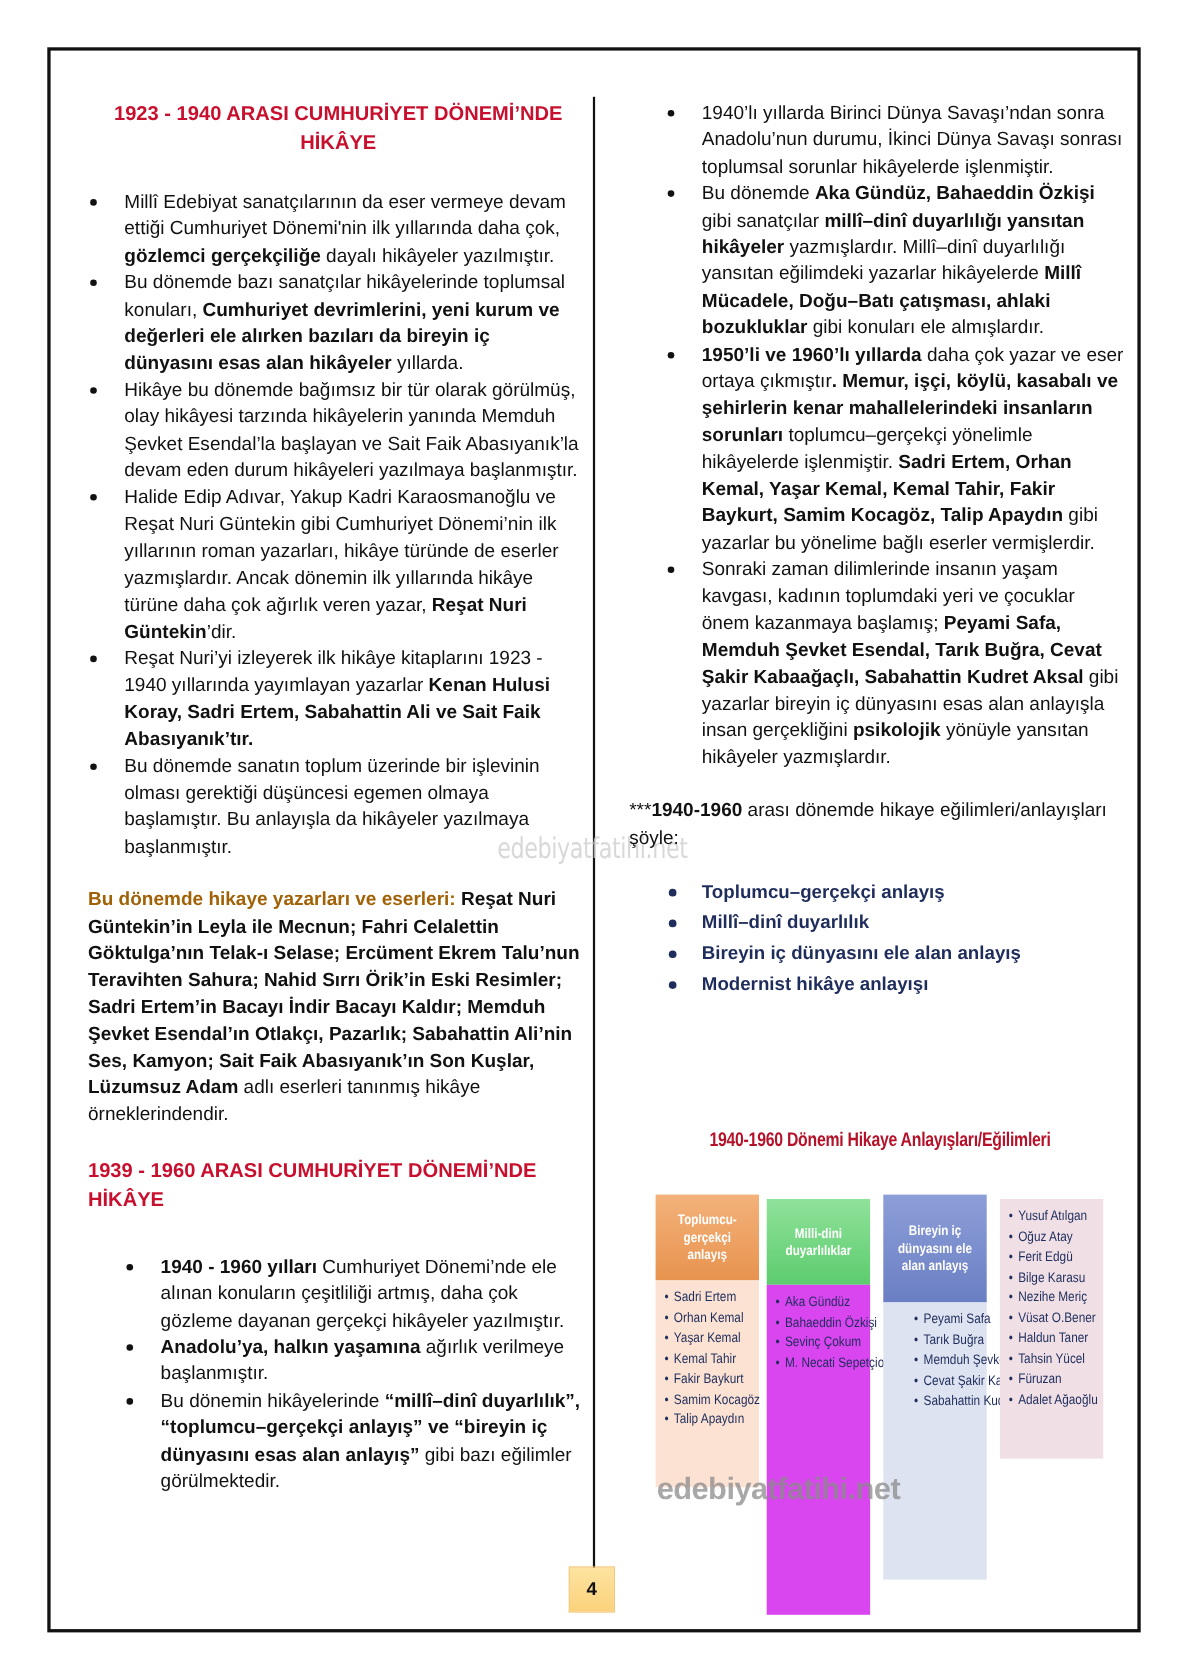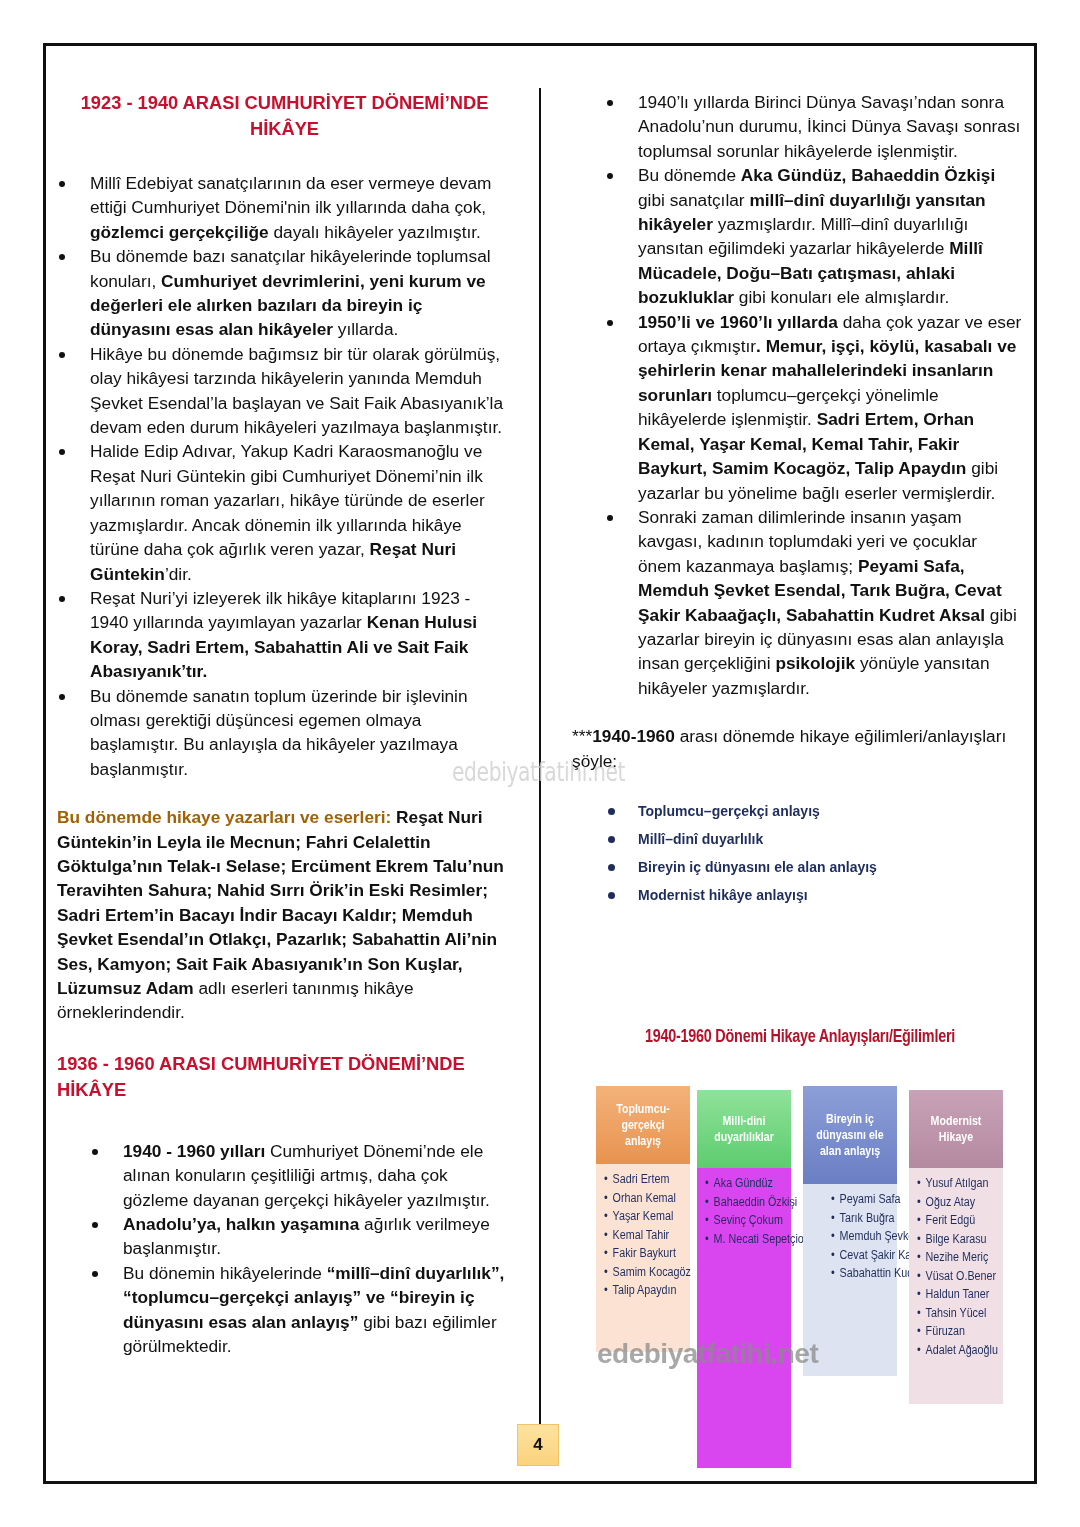--- a/index.html
+++ b/index.html
@@ -12,39 +12,39 @@
     .divider {
       position: absolute; left: 539px; top: 88px; width: 2px; height: 1345px; background: #111;
     }
     .page-num {
       position: absolute; left: 517px; top: 1424px; width: 42px; height: 42px;
       background: linear-gradient(#fde3a0, #fbd27c); border: 1px solid #f2c26b;
       display: flex; align-items: center; justify-content: center;
       font-weight: bold; font-size: 17px; color: #111;
     }
     .col { position: absolute; font-size: 17.3px; line-height: 24.4px; }
-    .col-left { left: 57px; top: 90px; width: 450px; }
+    .col-left { left: 80px; top: 90px; width: 450px; }
     .col-right { left: 572px; top: 90px; width: 450px; }
     .h-red { color: #c8102e; font-weight: bold; font-size: 18.3px; line-height: 26px; }
     .h-center { text-align: center; }
     ul.bul { list-style: none; }
     ul.bul li { position: relative; padding-left: 33px; }
     ul.bul li::before {
       content: ""; position: absolute; left: 2px; top: 10px; width: 6px; height: 6px;
       border-radius: 50%; background: #111;
     }
     b { font-weight: bold; }
     .red { color: #a16207; font-weight: bold; }
     .watermark {
       position: absolute; left: 452px; top: 757px; font-size: 26px; color: #cfcfcf;
       font-family: "DejaVu Sans", sans-serif; letter-spacing: -0.5px; transform: scaleX(0.78);
       transform-origin: left; opacity: 0.8;
     }
     .tend-list { list-style: none; margin-top: 24px; margin-left: 36px; }
-    .tend-list li { position: relative; padding-left: 30px; color: #1f2d5c; font-weight: bold; font-size: 14px; line-height: 28px; }
+    .tend-list li { position: relative; padding-left: 30px; color: #1f2d5c; font-weight: bold; font-size: 17px; line-height: 28px; }
     .tend-list li::before {
       content: ""; position: absolute; left: 0; top: 11px; width: 7px; height: 7px; border-radius: 50%; background: #1f2d5c;
     }
     
     .diagram { position: absolute; left: 585px; top: 1020px; width: 430px; height: 390px; }
     .diag-title {
       position: absolute; left: 0; top: 6px; width: 100%; text-align: center;
       color: #b5122a; font-weight: bold; font-size: 18px; font-family: "Liberation Sans", sans-serif;
       transform: scaleX(0.8); letter-spacing: -0.3px;
     }
@@ -57,21 +57,21 @@
     .dhead span { display: block; transform: scaleX(0.85); }
     .dbody { padding: 6px 4px 6px 8px; font-size: 12.5px; line-height: 18.5px; color: #1f2d5c; }
     .dbody ul { list-style: none; }
     .dbody li { position: relative; padding-left: 10px; transform: scaleX(0.86); transform-origin: left; white-space: nowrap; }
     .dbody li::before { content: "•"; position: absolute; left: 0; top: 0; }
     .c1 .dhead { background: linear-gradient(#f3b27a, #e8934f); }
     .c1 .dbody { background: #fbe2d2; height: 188px; }
     .c2 .dhead { background: linear-gradient(#8fe29a, #5dcc6e); }
     .c2 .dbody { background: #d946ef; height: 300px; }
     .c3 .dhead { background: linear-gradient(#8d9fd8, #6a7ec3); height: 98px; }
-    .c3 .dbody { background: #dde3f0; height: 192px; padding-left: 28px; }
+    .c3 .dbody { background: #dde3f0; height: 252px; padding-left: 28px; }
     .c4 .dhead { background: linear-gradient(#c9a2b7, #b48aa1); }
     .c4 .dbody { background: #f0e0e6; height: 236px; }
     .diag-wm {
       position: absolute; left: 12px; top: 318px; font-size: 28px; font-weight: bold; color: #8b8b8b;
       opacity: 0.75; letter-spacing: -0.5px;
     }
   </style>
 </head>
 <body>
 
@@ -89,21 +89,21 @@
       <li><span>Hikâye bu dönemde bağımsız bir tür olarak görülmüş, olay hikâyesi tarzında hikâyelerin yanında Memduh Şevket Esendal’la başlayan ve Sait Faik Abasıyanık’la devam eden durum hikâyeleri yazılmaya başlanmıştır.</span></li>
       <li><span>Halide Edip Adıvar, Yakup Kadri Karaosmanoğlu ve Reşat Nuri Güntekin gibi Cumhuriyet Dönemi’nin ilk yıllarının roman yazarları, hikâye türünde de eserler yazmışlardır. Ancak dönemin ilk yıllarında hikâye türüne daha çok ağırlık veren yazar, </span><b>Reşat Nuri Güntekin</b><span>’dir.</span></li>
       <li><span>Reşat Nuri’yi izleyerek ilk hikâye kitaplarını 1923 - 1940 yıllarında yayımlayan yazarlar </span><b>Kenan Hulusi Koray, Sadri Ertem, Sabahattin Ali ve Sait Faik Abasıyanık’tır.</b></li>
       <li><span>Bu dönemde sanatın toplum üzerinde bir işlevinin olması gerektiği düşüncesi egemen olmaya başlamıştır. Bu anlayışla da hikâyeler yazılmaya başlanmıştır.</span></li>
     </ul>
 
   <p style="margin-top:24px;">
     <span class="red">Bu dönemde hikaye yazarları ve eserleri: </span><b> Reşat Nuri Güntekin’in Leyla ile Mecnun; Fahri Celalettin Göktulga’nın Telak-ı Selase; Ercüment Ekrem Talu’nun Teravihten Sahura; Nahid Sırrı Örik’in Eski Resimler; Sadri Ertem’in Bacayı İndir Bacayı Kaldır; Memduh Şevket Esendal’ın Otlakçı, Pazarlık; Sabahattin Ali’nin Ses, Kamyon; Sait Faik Abasıyanık’ın Son Kuşlar, Lüzumsuz Adam</b><span> adlı eserleri tanınmış hikâye örneklerindendir.</span>
   </p>
 
-  <div class="h-red" style="margin-top:26px; width:430px;">1936 - 1960 ARASI CUMHURİYET DÖNEMİ’NDE HİKÂYE</div>
+  <div class="h-red" style="margin-top:26px; width:430px;">1939 - 1960 ARASI CUMHURİYET DÖNEMİ’NDE HİKÂYE</div>
   <ul class="bul" id="left-s2-list" style="margin-top:36px; margin-left:33px;">
       <li><b>1940 - 1960 yılları</b><span> Cumhuriyet Dönemi’nde ele alınan konuların çeşitliliği artmış, daha çok gözleme dayanan gerçekçi hikâyeler yazılmıştır.</span></li>
       <li><b>Anadolu’ya, halkın yaşamına</b><span> ağırlık verilmeye başlanmıştır.</span></li>
       <li><span>Bu dönemin hikâyelerinde </span><b>“millî–dinî duyarlılık”, “toplumcu–gerçekçi anlayış” ve “bireyin iç dünyasını esas alan anlayış”</b><span> gibi bazı eğilimler görülmektedir.</span></li>
     </ul>
 </div>
 
 <div class="watermark">edebiyatfatihi.net</div>
 
 <div class="col col-right">
@@ -163,23 +163,20 @@
         <ul>
           <li>Peyami Safa</li>
           <li>Tarık Buğra</li>
           <li>Memduh Şevket Esendal</li>
           <li>Cevat Şakir Kabaağaçlı</li>
           <li>Sabahattin Kudret Aksal</li>
         </ul>
       </div>
   </div>
   <div class="dcol c4" style="left:324px; top:70px;">
-    <div class="dhead">
-        <span>Modernist Hikaye</span>
-      </div>
     <div class="dbody">
         <ul>
           <li>Yusuf Atılgan</li>
           <li>Oğuz Atay</li>
           <li>Ferit Edgü</li>
           <li>Bilge Karasu</li>
           <li>Nezihe Meriç</li>
           <li>Vüsat O.Bener</li>
           <li>Haldun Taner</li>
           <li>Tahsin Yücel</li>

